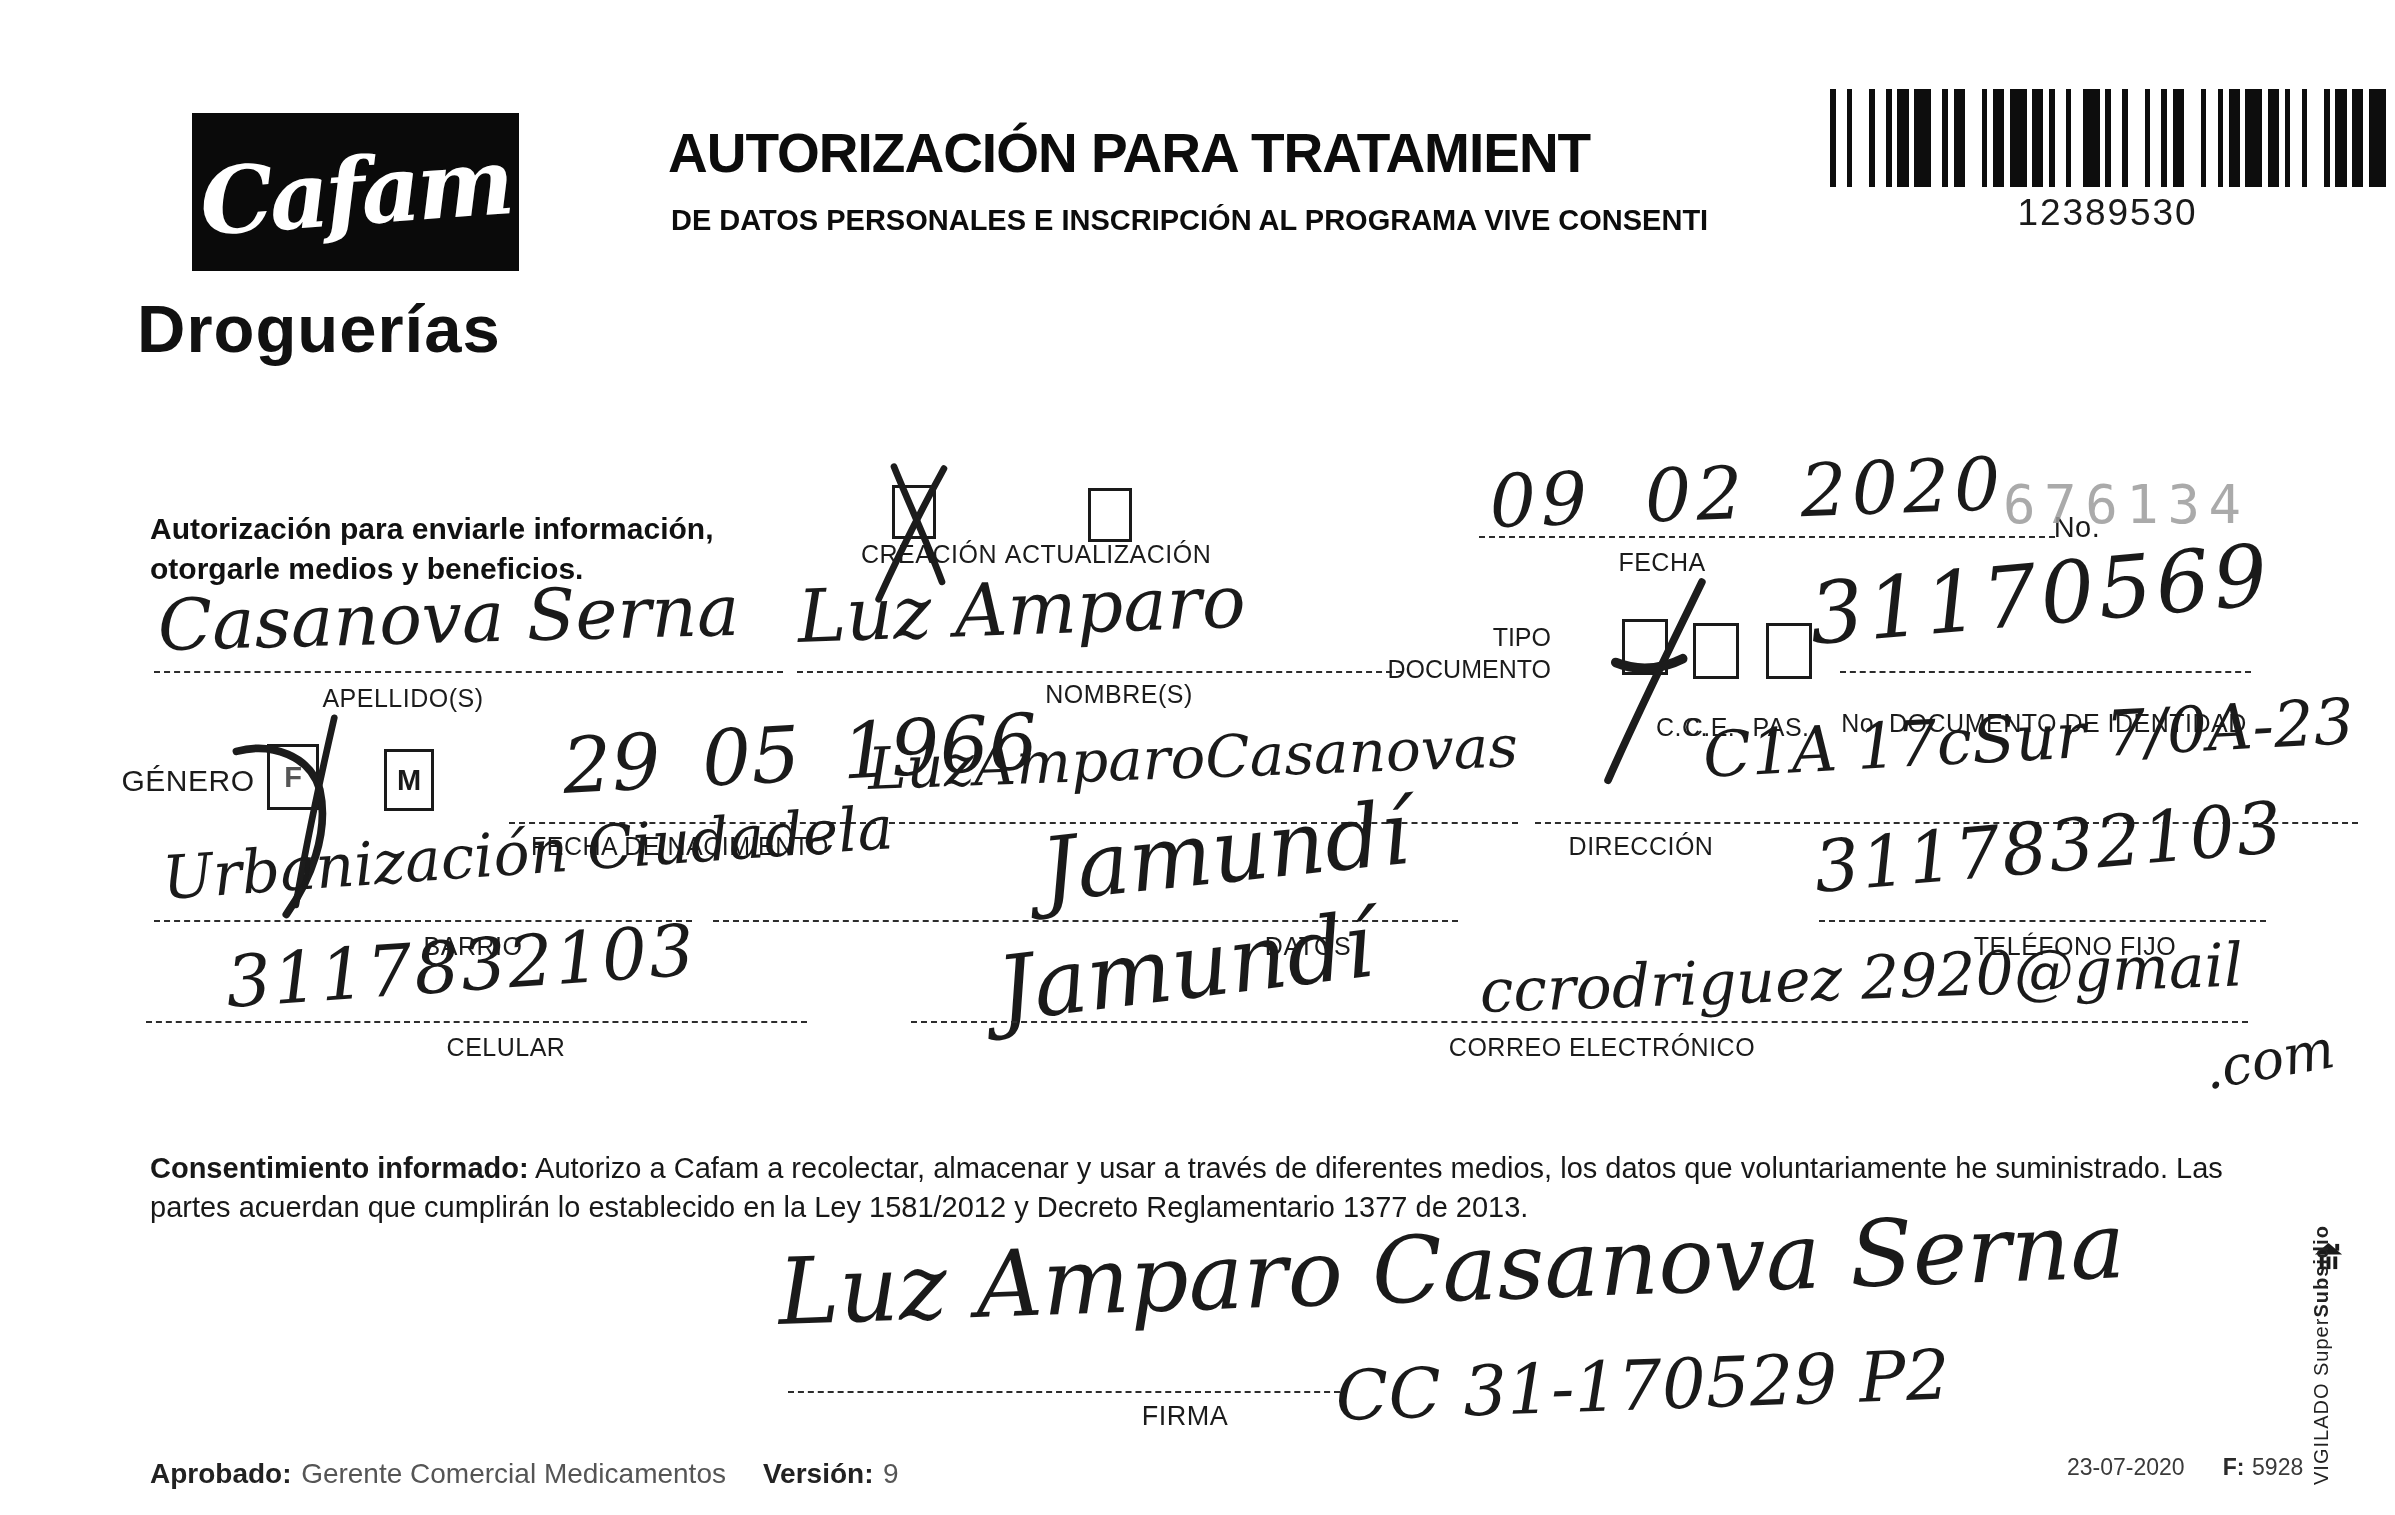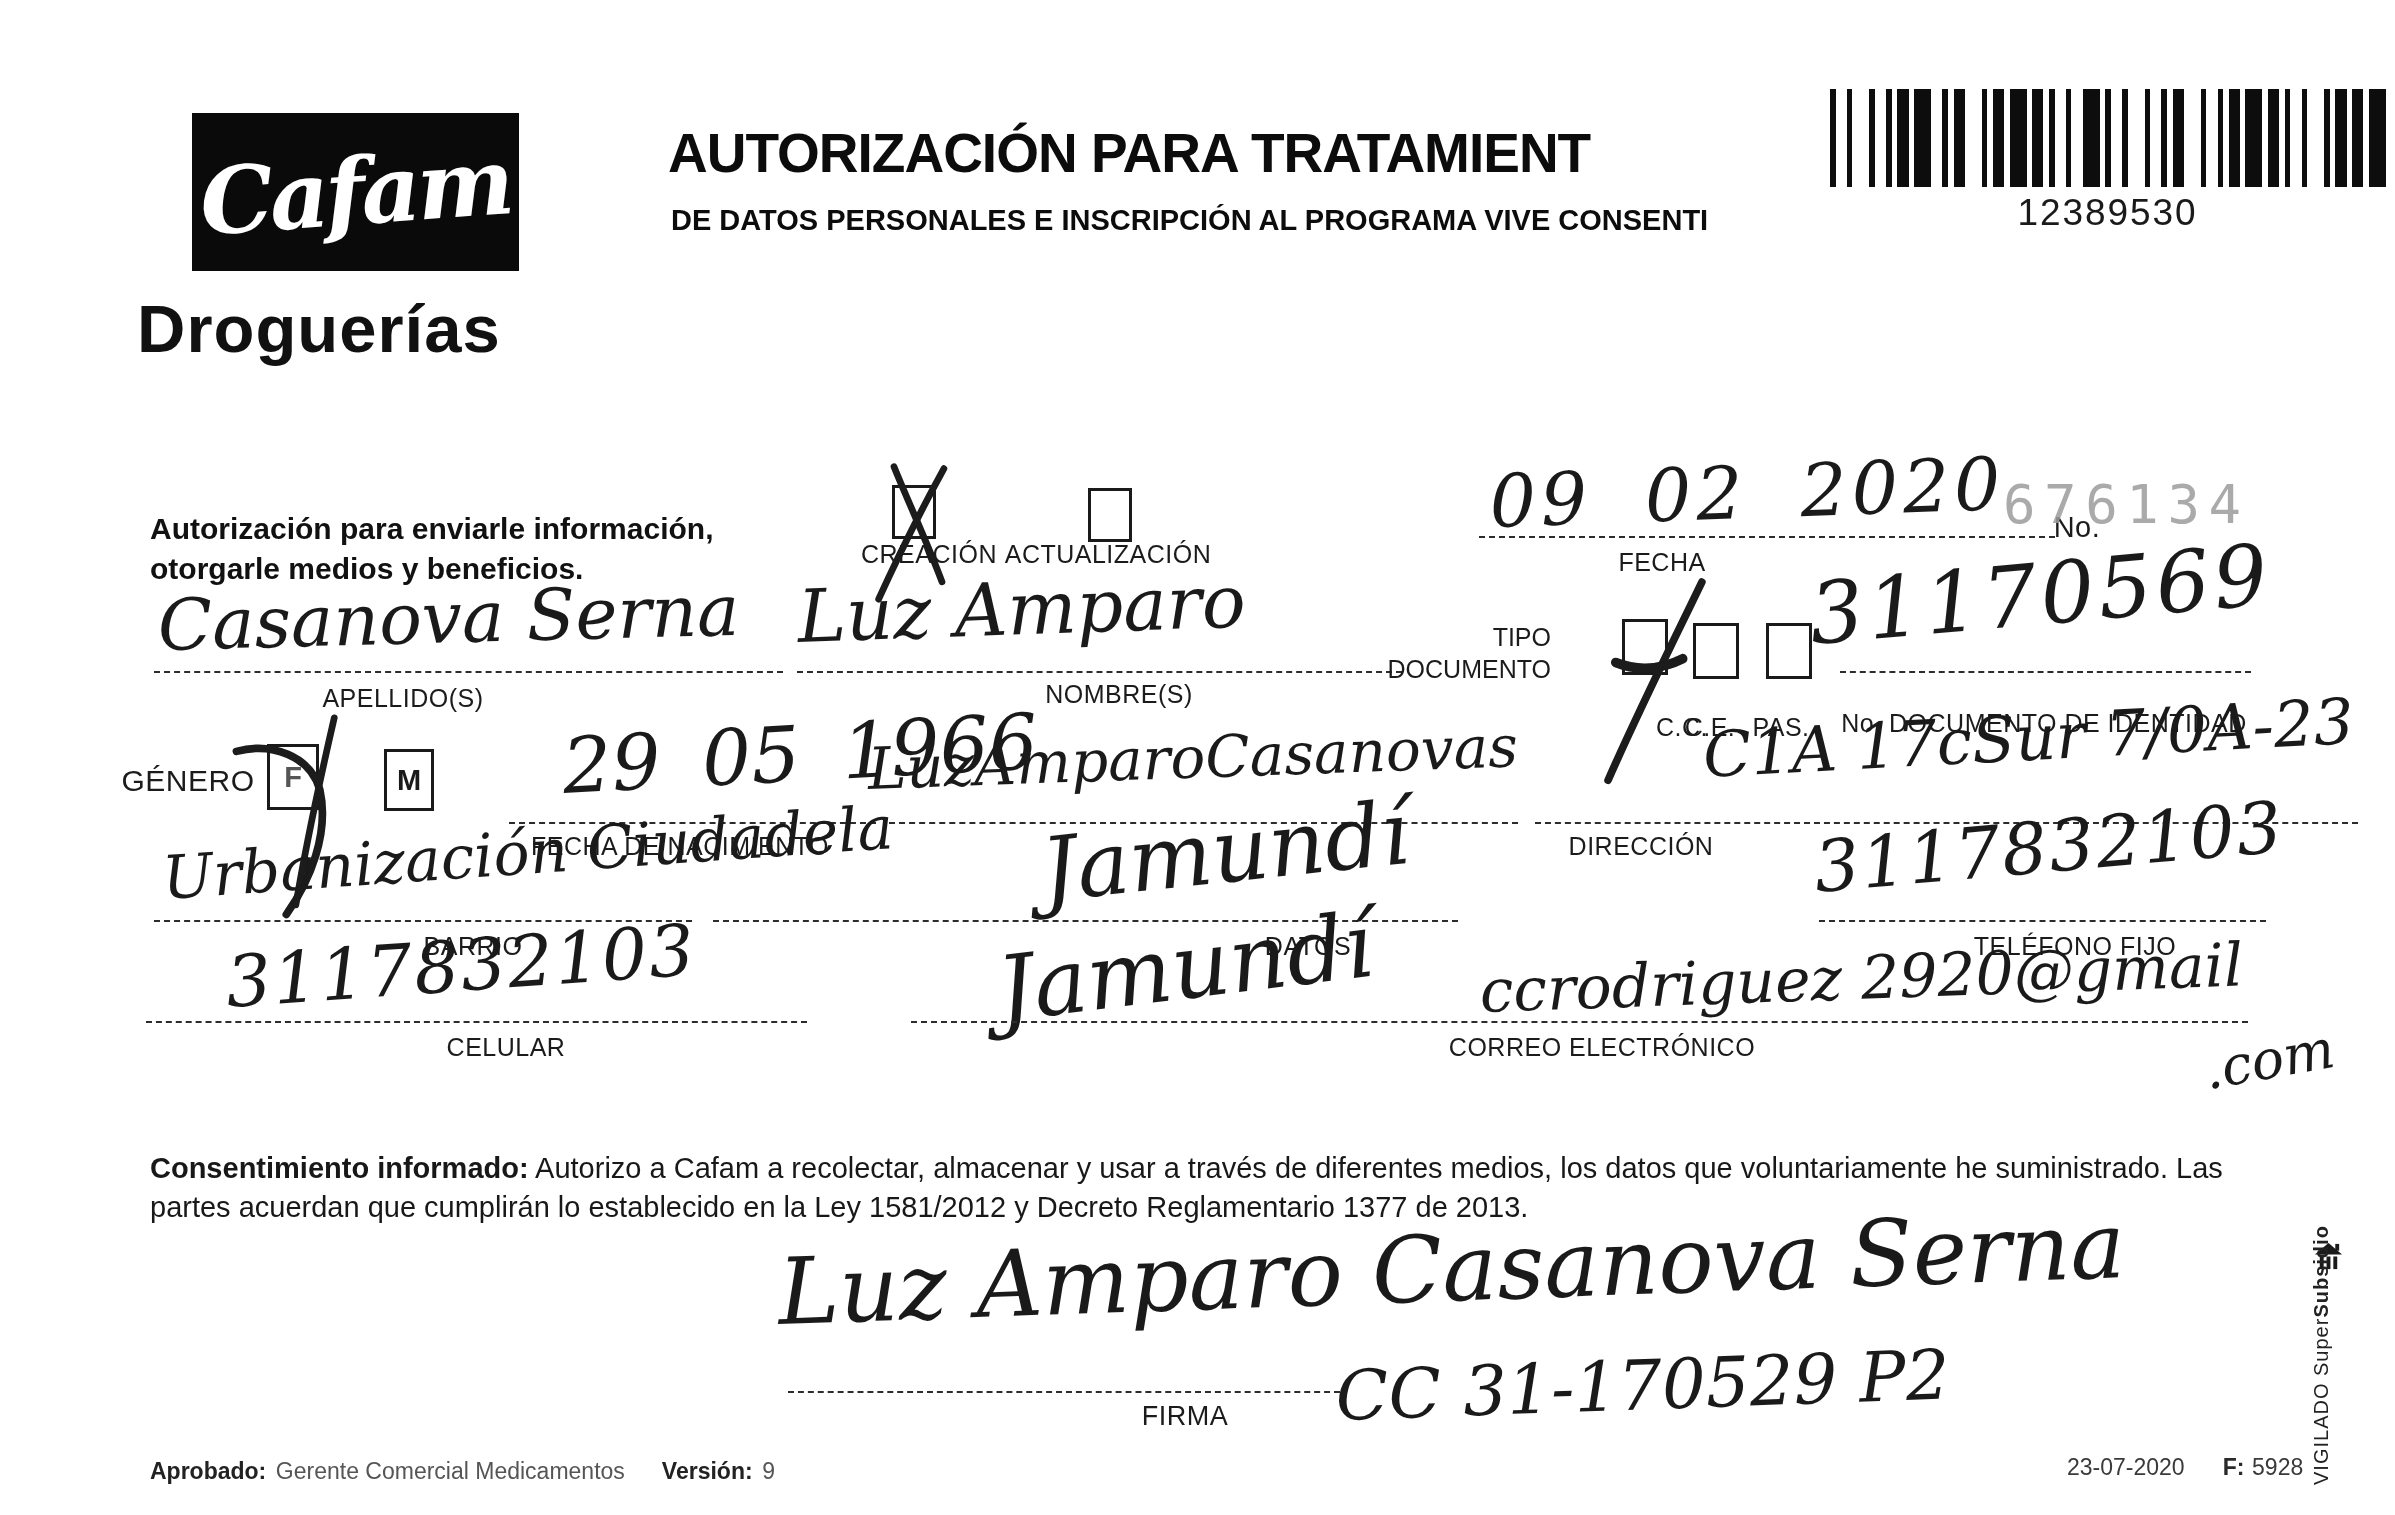--- a/index.html
+++ b/index.html
@@ -58,21 +58,21 @@
   }
   .intro{
     position:absolute;left:150px;top:509px;font-size:30px;font-weight:700;
     line-height:40px;color:#111;
   }
   .scribble{position:absolute;pointer-events:none;}
   .consent{
     position:absolute;left:150px;top:1149px;width:2128px;font-size:29px;
     line-height:39px;color:#181818;
   }
-  .footer-left{position:absolute;left:150px;top:1458px;font-size:23px;color:#222;}
+  .footer-left{position:absolute;left:150px;top:1458px;font-size:28px;color:#222;}
   .footer-left b{margin-right:9.6px;}
   .footer-left .gap{display:inline-block;width:37px;}
   .footer-right{position:absolute;left:2067px;top:1454px;font-size:23px;color:#3a3a3a;white-space:nowrap;}
   .footer-right b{margin:0 7.7px 0 38px;color:#2a2a2a;}
   .vigilado{
     position:absolute;left:2310px;top:1283px;height:202px;
     writing-mode:vertical-rl;transform:rotate(180deg);
     font-size:20px;color:#222;letter-spacing:1px;white-space:nowrap;
   }
   .vigilado b{font-weight:800;}

